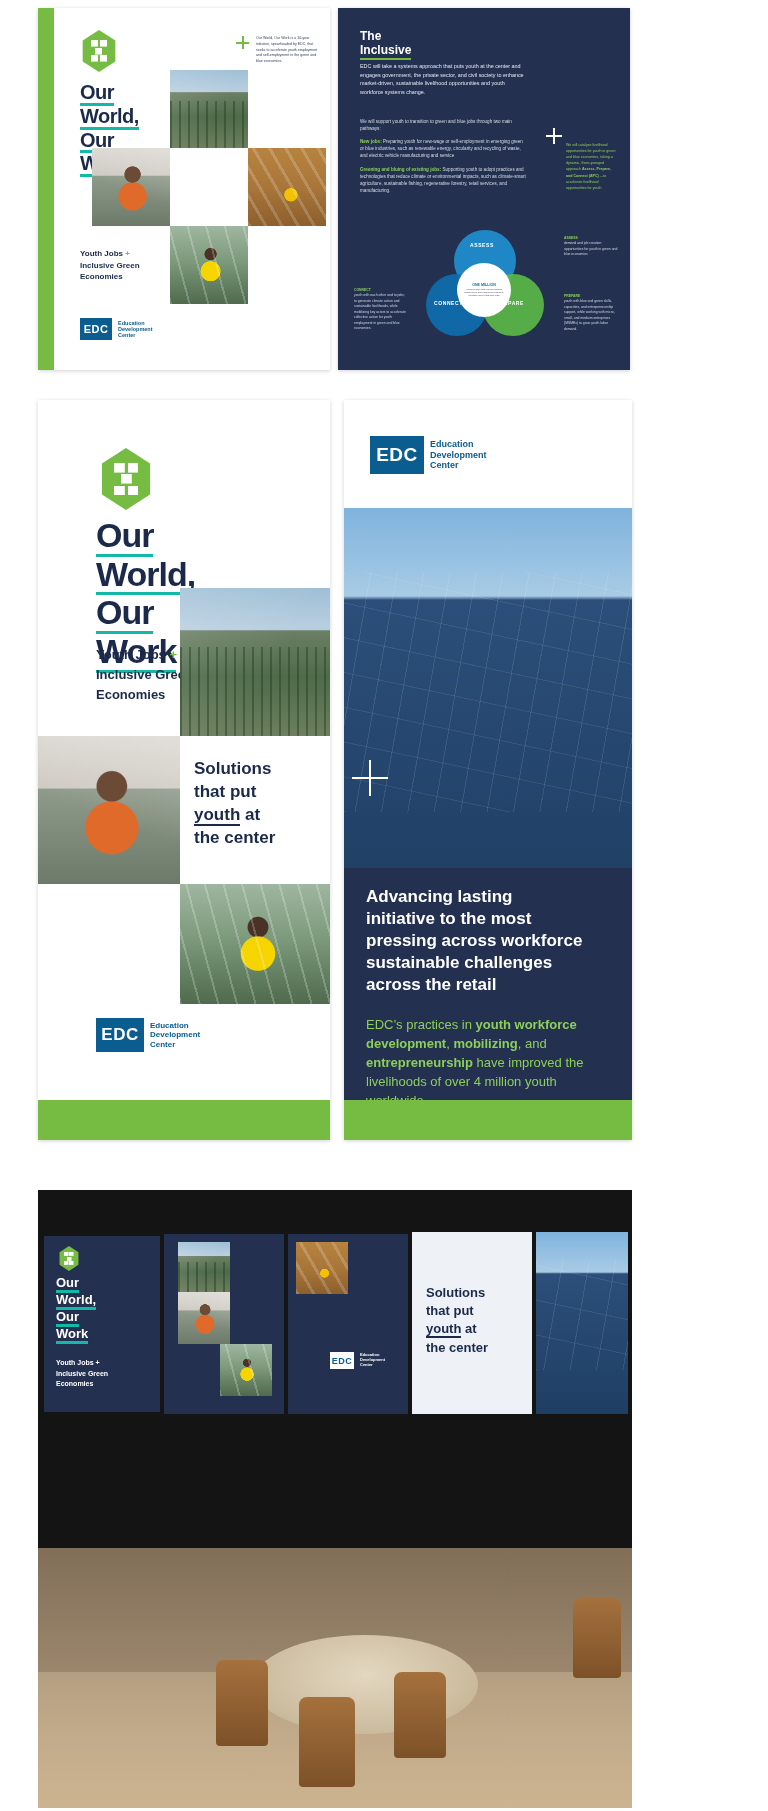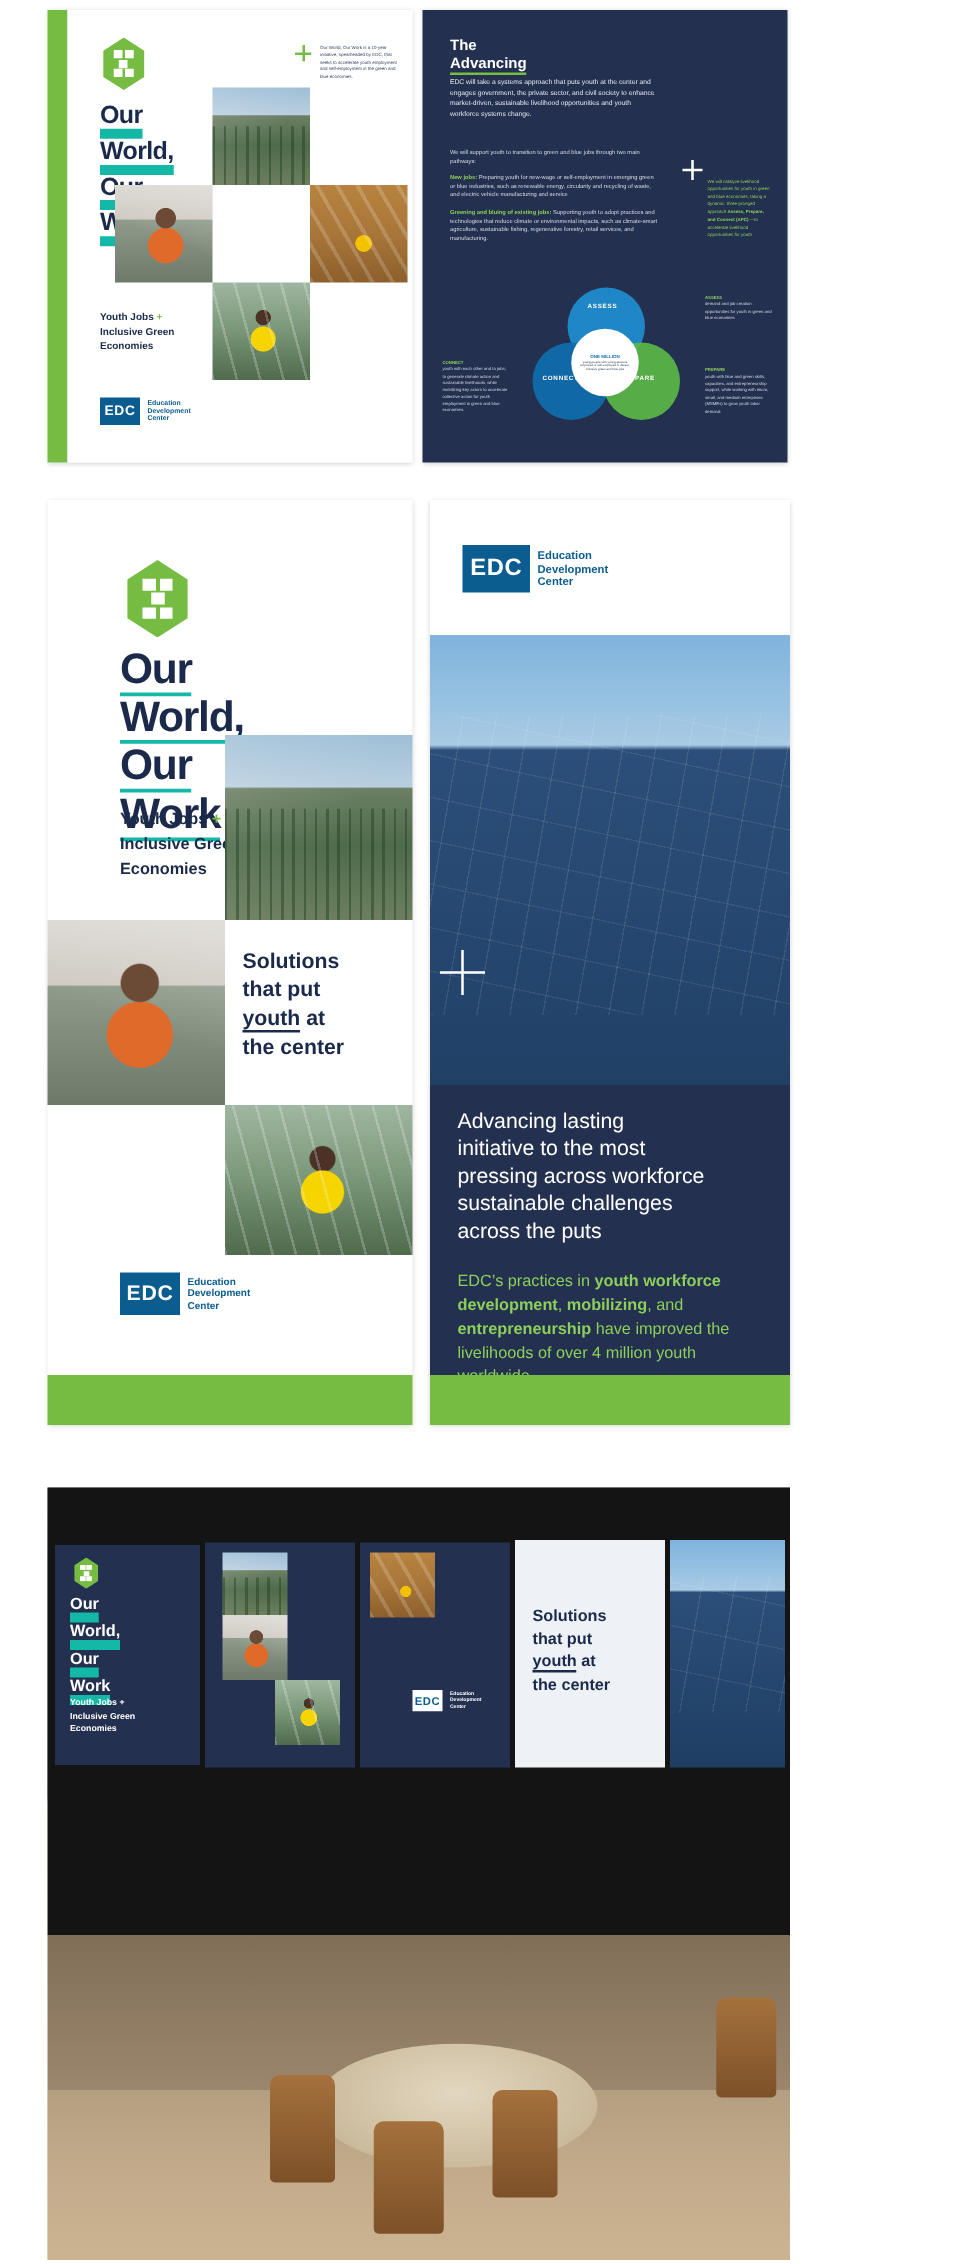--- a/index.html
+++ b/index.html
@@ -85,21 +85,21 @@
   .hexlogo .hex::before {
     content:""; position:absolute; left:28%; top:24%; width:44%; height:52%;
     background:
       linear-gradient(#fff,#fff) 0 0/45% 30% no-repeat,
       linear-gradient(#fff,#fff) 100% 0/45% 30% no-repeat,
       linear-gradient(#fff,#fff) 50% 50%/45% 30% no-repeat,
       linear-gradient(#fff,#fff) 0 100%/45% 30% no-repeat,
       linear-gradient(#fff,#fff) 100% 100%/45% 30% no-repeat;
   }
   .title-a { font-weight: 700; line-height: 1.04; letter-spacing:-0.5px; }
-  .u-green { border-bottom: 8px solid #14b8a6; display:inline-block; }
+  .u-green { border-bottom: 3px solid #14b8a6; display:inline-block; }
   .edc-logo { display:flex; align-items:center; gap:6px; }
   .edc-mark { background:#0b5c8f; color:#fff; font-weight:700; display:flex; align-items:center; justify-content:center; letter-spacing:.5px;text-align:center; }
   .edc-text { color:#0b5c8f; font-weight:700; line-height:1.15; }
 
   .cover-b {
     position: absolute; left: 338px; top: 8px; width: 292px; height: 362px;
     background:#23304f; box-shadow: 0 1px 4px rgba(0,0,0,.18); color:#fff; overflow:hidden;
   }
   .solution-h { font-size: 12px; font-weight: 700; line-height:1.15; }
   .solution-h .ul { border-bottom: 2px solid #76bc43; display:inline-block; }
@@ -134,21 +134,21 @@
   .poster {
     position:absolute; left:344px; top:398px; width:288px; height:740px; background:#fff;
     box-shadow:0 1px 4px rgba(0,0,0,.18); overflow:hidden;
   }
   .poster-foot { position:absolute; left:0; bottom:0; width:100%; height:40px; background:#76bc43; }
   .poster-head { position:absolute; left:0; top:0; width:100%; height:108px; background:#fff; }
   .poster-photo { position:absolute; left:0; top:108px; width:100%; height:400px; }
   .poster-headline {
     position:absolute; left:0; bottom:40px; width:100%; height:232px; background:#23304f; color:#fff;
   }
-  .headline-txt { font-size:17px; line-height:1.3; font-weight:400; }
+  .headline-txt { font-size:17px; line-height:1.3; font-weight:700; }
   .sub-txt { font-size:13px; line-height:1.45; color:#8ccf5a; }
   .sub-txt b { color:#8ccf5a; font-weight:700; }
 
   
   #sec3 { height: 620px; position:relative; }
   .room {
     position:absolute; left:38px; top:1172px; width:594px; height:618px; overflow:hidden;
     background: linear-gradient(to bottom, #2a2a2a 0%, #1c1c1c 40%, #6b5a46 41%, #b8a184 100%);
   }
   .wall { position:absolute; left:0; top:0; width:100%; height:58%; background:#141414; }
@@ -211,21 +211,21 @@
       <div class="photo ph-mangrove" style="position:absolute;left:116px;top:62px;width:78px;height:78px;"></div>
       <div class="photo ph-woman" style="position:absolute;left:38px;top:140px;width:78px;height:78px;"></div>
       <div class="photo ph-construction" style="position:absolute;left:194px;top:140px;width:78px;height:78px;"></div>
       <div class="photo ph-greenhouse" style="position:absolute;left:116px;top:218px;width:78px;height:78px;"></div>
     </div>
   </div>
 
   <div class="cover-b">
     <div class="solution-h" style="position:absolute;left:22px;top:22px;">
       <div>The</div>
-      <div><span class="ul">Advancing</span></div>
+      <div><span class="ul">Inclusive</span></div>
     </div>
 
     <div style="position:absolute;left:22px;top:54px;width:166px;font-size:5.4px;line-height:1.6;color:#e4e8f0;">EDC will take a systems approach that puts youth at the center and engages government, the private sector, and civil society to enhance market-driven, sustainable livelihood opportunities and youth workforce systems change.</div>
 
     <div style="position:absolute;left:22px;top:110px;width:166px;">
       <div class="mini-p">We will support youth to transition to green and blue jobs through two main pathways:</div>
       <div class="mini-p" style="margin-top:6px;">
         <span class="g">New jobs:</span>
         <span>Preparing youth for new-wage or self-employment in emerging green or blue industries, such as renewable energy, circularity and recycling of waste, and electric vehicle manufacturing and service</span>
       </div>
@@ -333,21 +333,21 @@
       <div class="plus" style="position:absolute;left:8px;top:252px;width:36px;height:36px;"></div>
     </div>
 
     <div class="poster-headline">
       <div style="padding:18px 22px 0 22px;">
         <div class="headline-txt">
           <div>Advancing lasting</div>
           <div>initiative to the most</div>
           <div>pressing across workforce</div>
           <div>sustainable challenges</div>
-          <div>across the puts</div>
+          <div>across the retail</div>
         </div>
         <div class="sub-txt" style="margin-top:20px;">
           <span>EDC’s practices in </span><b>youth workforce</b>
           <b>development</b><span>, </span><b>mobilizing</b><span>, and</span>
           <b>entrepreneurship</b><span> have improved the livelihoods of over 4 million youth worldwide.</span>
         </div>
       </div>
     </div>
 
     <div class="poster-foot"></div>

